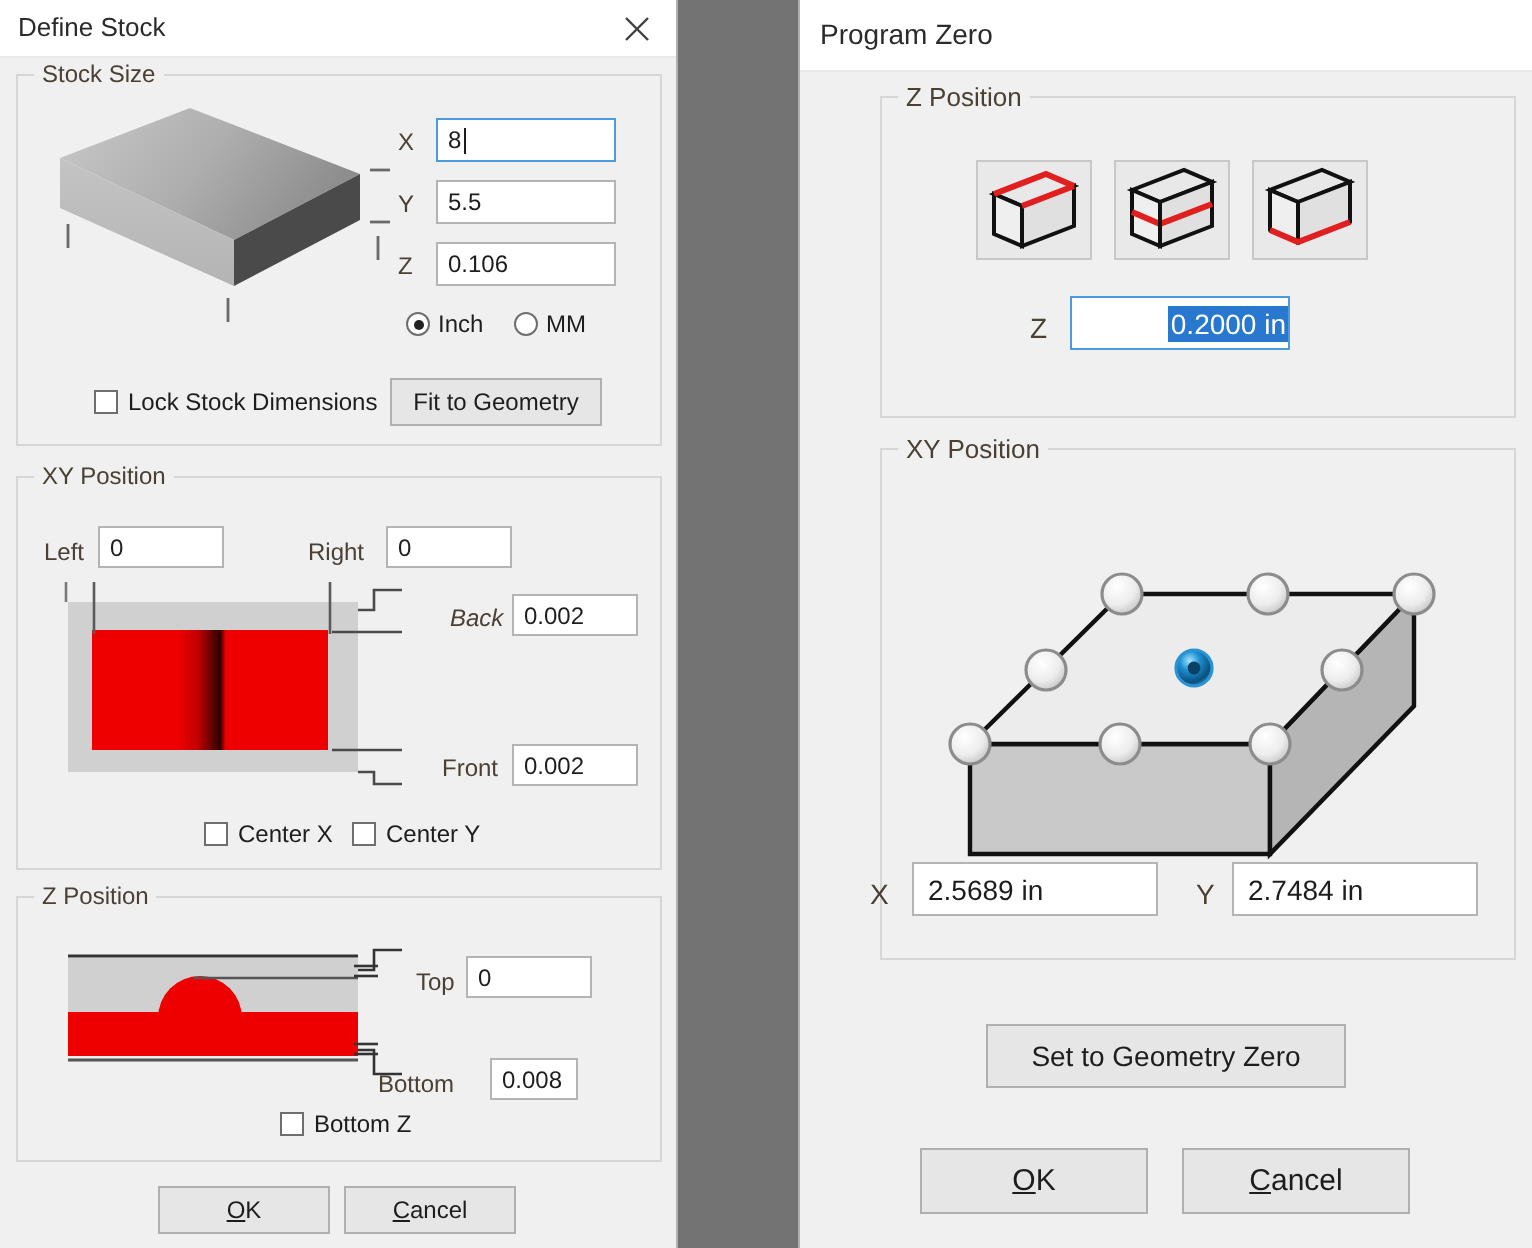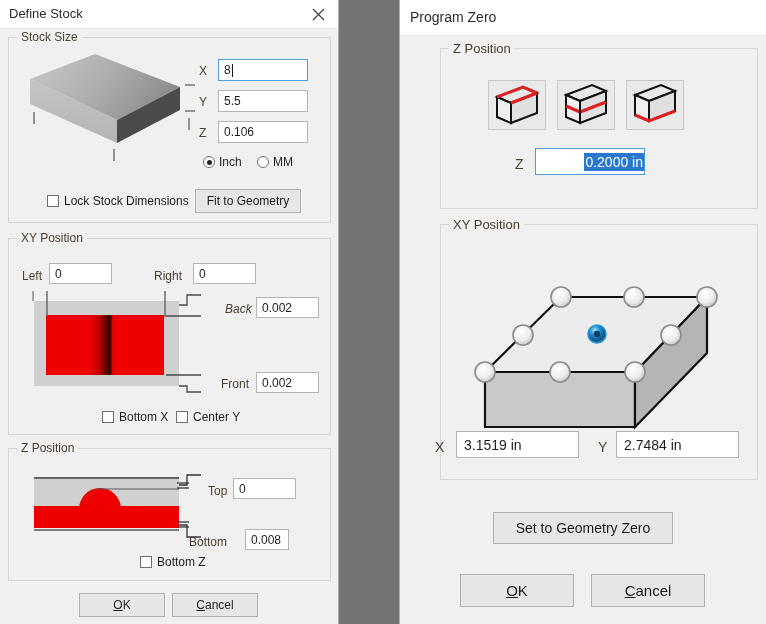--- a/index.html
+++ b/index.html
@@ -261,21 +261,21 @@
         <span>0.002</span>
       </div>
 
       <div class="flabel" style="left:212px; top:138px;">Front</div>
       <div class="tfield" style="left:247px; top:133px; width:63px; height:21px;">
         <span>0.002</span>
       </div>
 
       <div class="cb" style="left:93px; top:171px;">
         <span class="box"></span>
-        <span class="txt">Bottom X</span>
+        <span class="txt">Center X</span>
       </div>
       <div class="cb" style="left:167px; top:171px;">
         <span class="box"></span>
         <span class="txt">Center Y</span>
       </div>
     </div>
 
     <div class="group" style="left:8px; top:448px; width:323px; height:133px;">
       <div class="glabel">Z Position</div>
 
@@ -409,21 +409,21 @@
           <circle cx="109" cy="127" r="10" fill="url(#hdot)" stroke="#8c8c8c" stroke-width="1.6"></circle>
           <circle cx="184" cy="127" r="10" fill="url(#hdot)" stroke="#8c8c8c" stroke-width="1.6"></circle>
 
           <circle cx="146" cy="89" r="9" fill="url(#bdot)" stroke="#2a93d4" stroke-width="1.6"></circle>
           <circle cx="146" cy="89" r="3.2" fill="#0b3f63"></circle>
         </svg>
       </div>
 
       <div class="flabel" style="left:-6px; top:214px; font-size:14px;">X</div>
       <div class="tfield" style="left:15px; top:206px; width:123px; height:27px; font-size:14px; padding-left:7px;">
-        <span>3.1519 in</span>
+        <span>2.5689 in</span>
       </div>
 
       <div class="flabel" style="left:157px; top:214px; font-size:14px;">Y</div>
       <div class="tfield" style="left:175px; top:206px; width:123px; height:27px; font-size:14px; padding-left:7px;">
         <span>2.7484 in</span>
       </div>
     </div>
 
     <div class="btn" style="left:93px; top:512px; width:180px; height:32px; font-size:14px;">Set to Geometry Zero</div>
 

